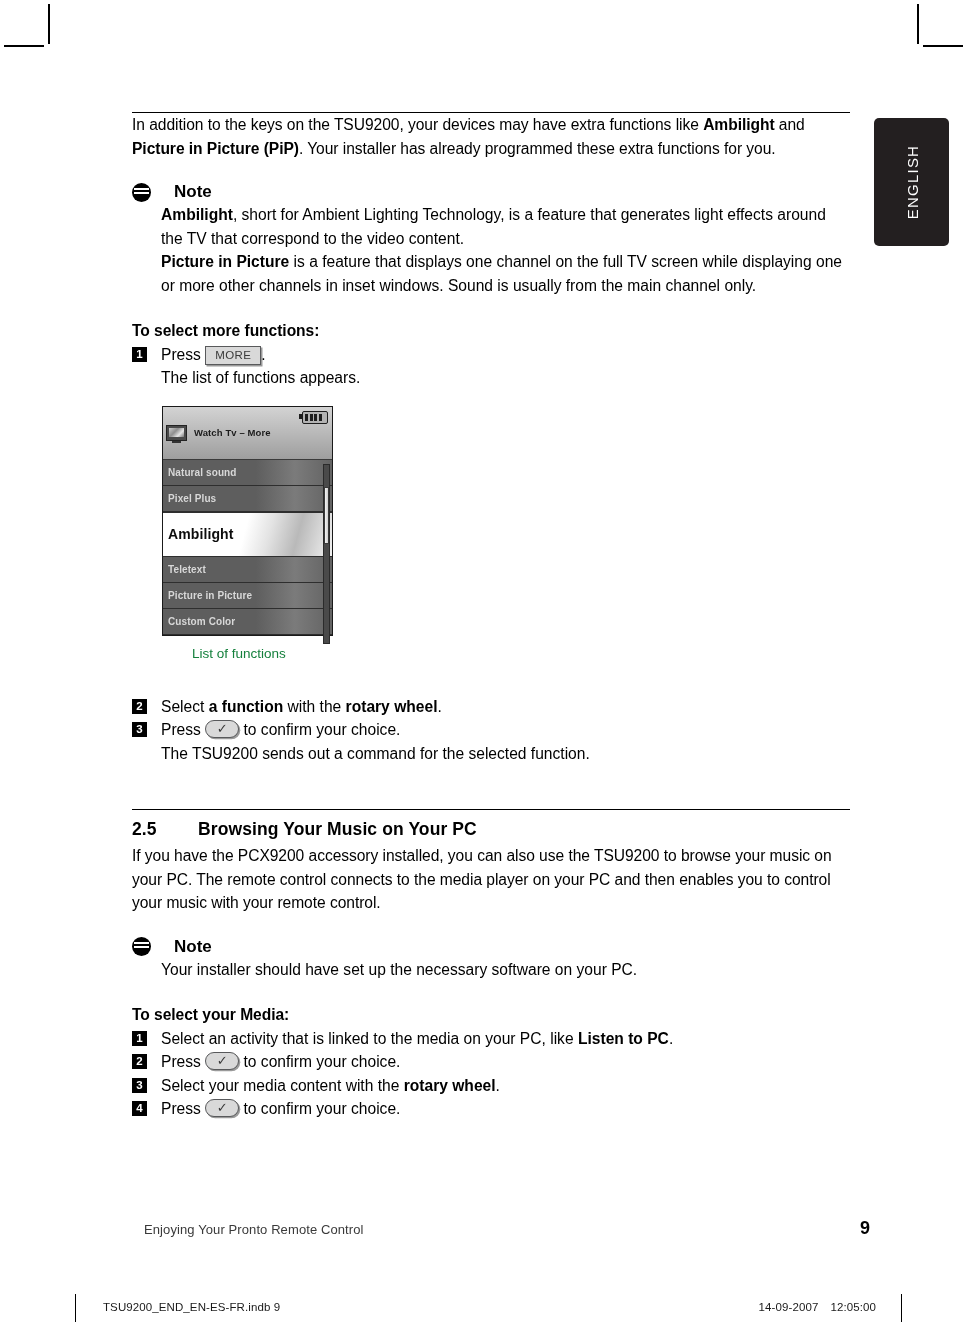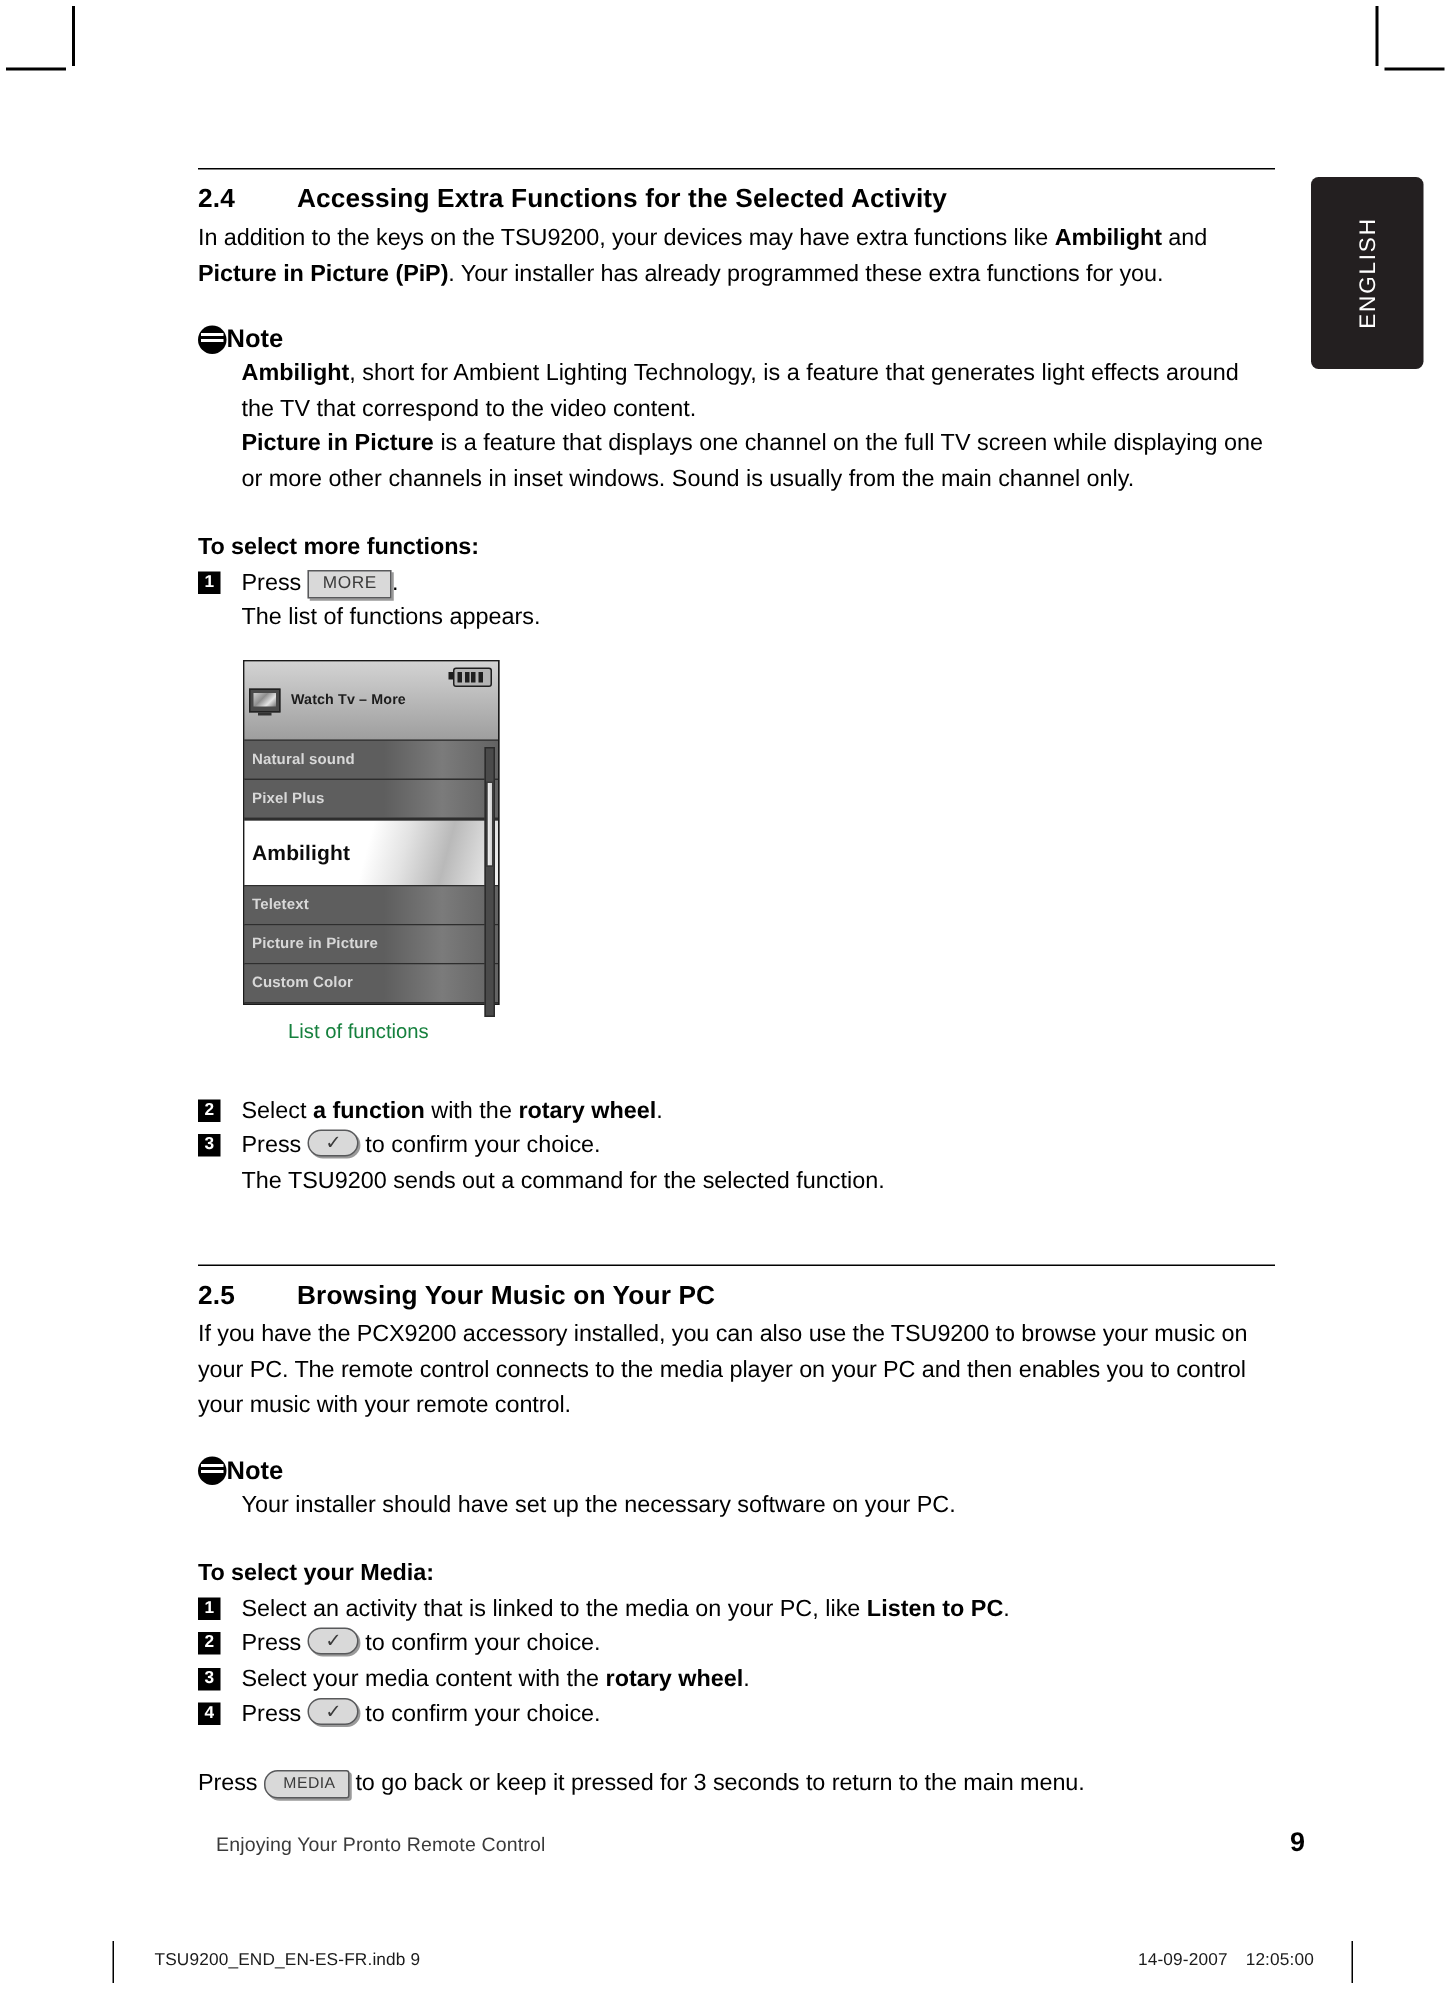--- a/index.html
+++ b/index.html
@@ -79,21 +79,21 @@
     margin: 0;
     letter-spacing: -0.05px;
   }
   .gap-md { height: 22px; }
   .gap-lg { height: 34px; }
 
   
   .note-head {
     display: flex;
     align-items: center;
-    gap: 0;
+    gap: 23px;
     margin-bottom: 1px;
   }
   .note-icon {
     width: 19px; height: 19px;
     border-radius: 50%;
     background: #000;
     position: relative;
     flex: 0 0 auto;
   }
   .note-icon::before {
@@ -382,23 +382,20 @@
   <div class="crop crop-h" style="left:923px; top:45px;"></div>
 
   <div class="lang-tab">
     <div class="lang-tab-text">ENGLISH</div>
   </div>
 
   <div class="content">
 
     <div class="rule"></div>
 
-    <h2 class="sec-head">
-      <span class="sec-num">2.4</span><span>Accessing Extra Functions for the Selected Activity</span>
-    </h2>
 
     <p class="body"><span>In addition to the keys on the TSU9200, your devices may have extra functions like </span><b>Ambilight</b><span> and </span><b>Picture in Picture (PiP)</b><span>. Your installer has already programmed these extra functions for you.</span></p>
 
     <div class="gap-md"></div>
 
     <div class="note-head">
       <span class="note-icon"></span>
       <span class="note-title">Note</span>
     </div>
     <div class="note-body">
@@ -507,21 +504,20 @@
         <span class="step-text"><span>Select your media content with the </span><b>rotary wheel</b><span>.</span></span>
       </div>
       <div class="step">
         <span class="step-num">4</span>
         <span class="step-text"><span>Press </span><span class="key-pill"><span class="check">✓</span></span><span> to confirm your choice.</span></span>
       </div>
     </div>
 
     <div class="gap-md"></div>
 
-    <p class="body"><span>Press </span><span class="key-media">MEDIA</span><span> to go back or keep it pressed for 3 seconds to return to the main menu.</span></p>
 
   </div>
 
   <div class="footer">
     <span class="footer-left">Enjoying Your Pronto Remote Control</span>
     <span class="footer-page">9</span>
   </div>
 
   <div class="printbar">
     <div class="pb-rule-l"></div>

